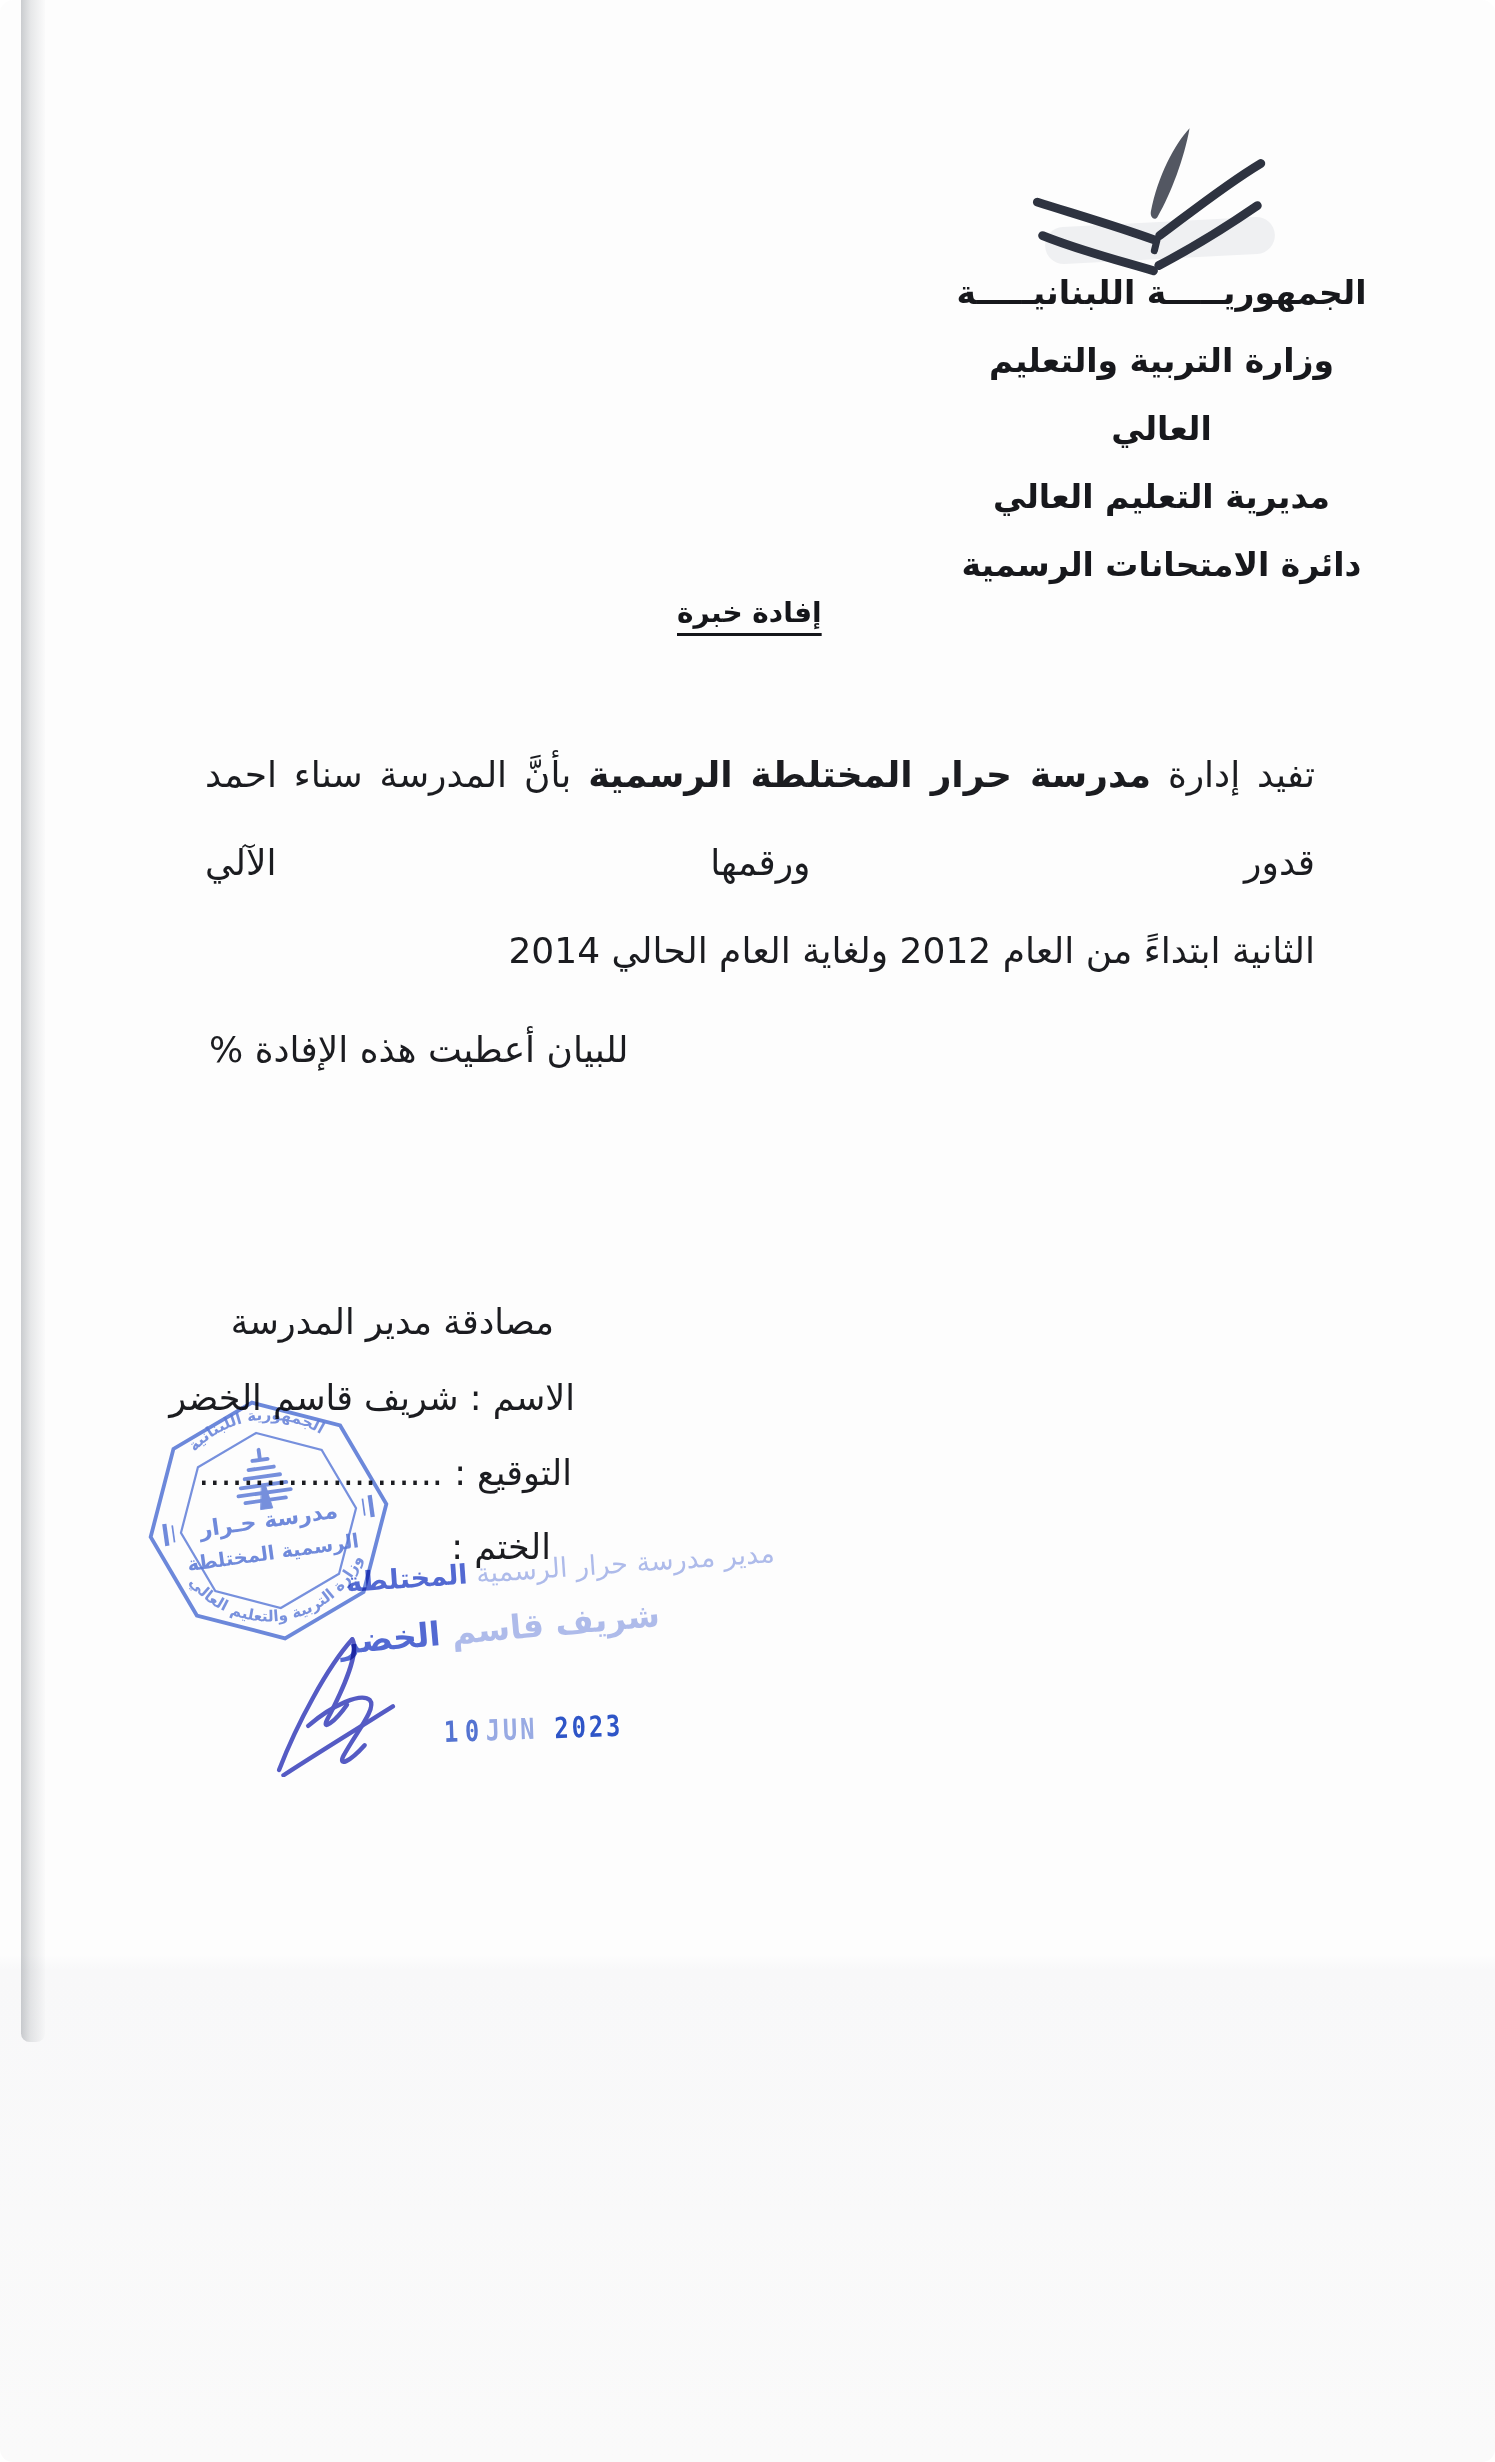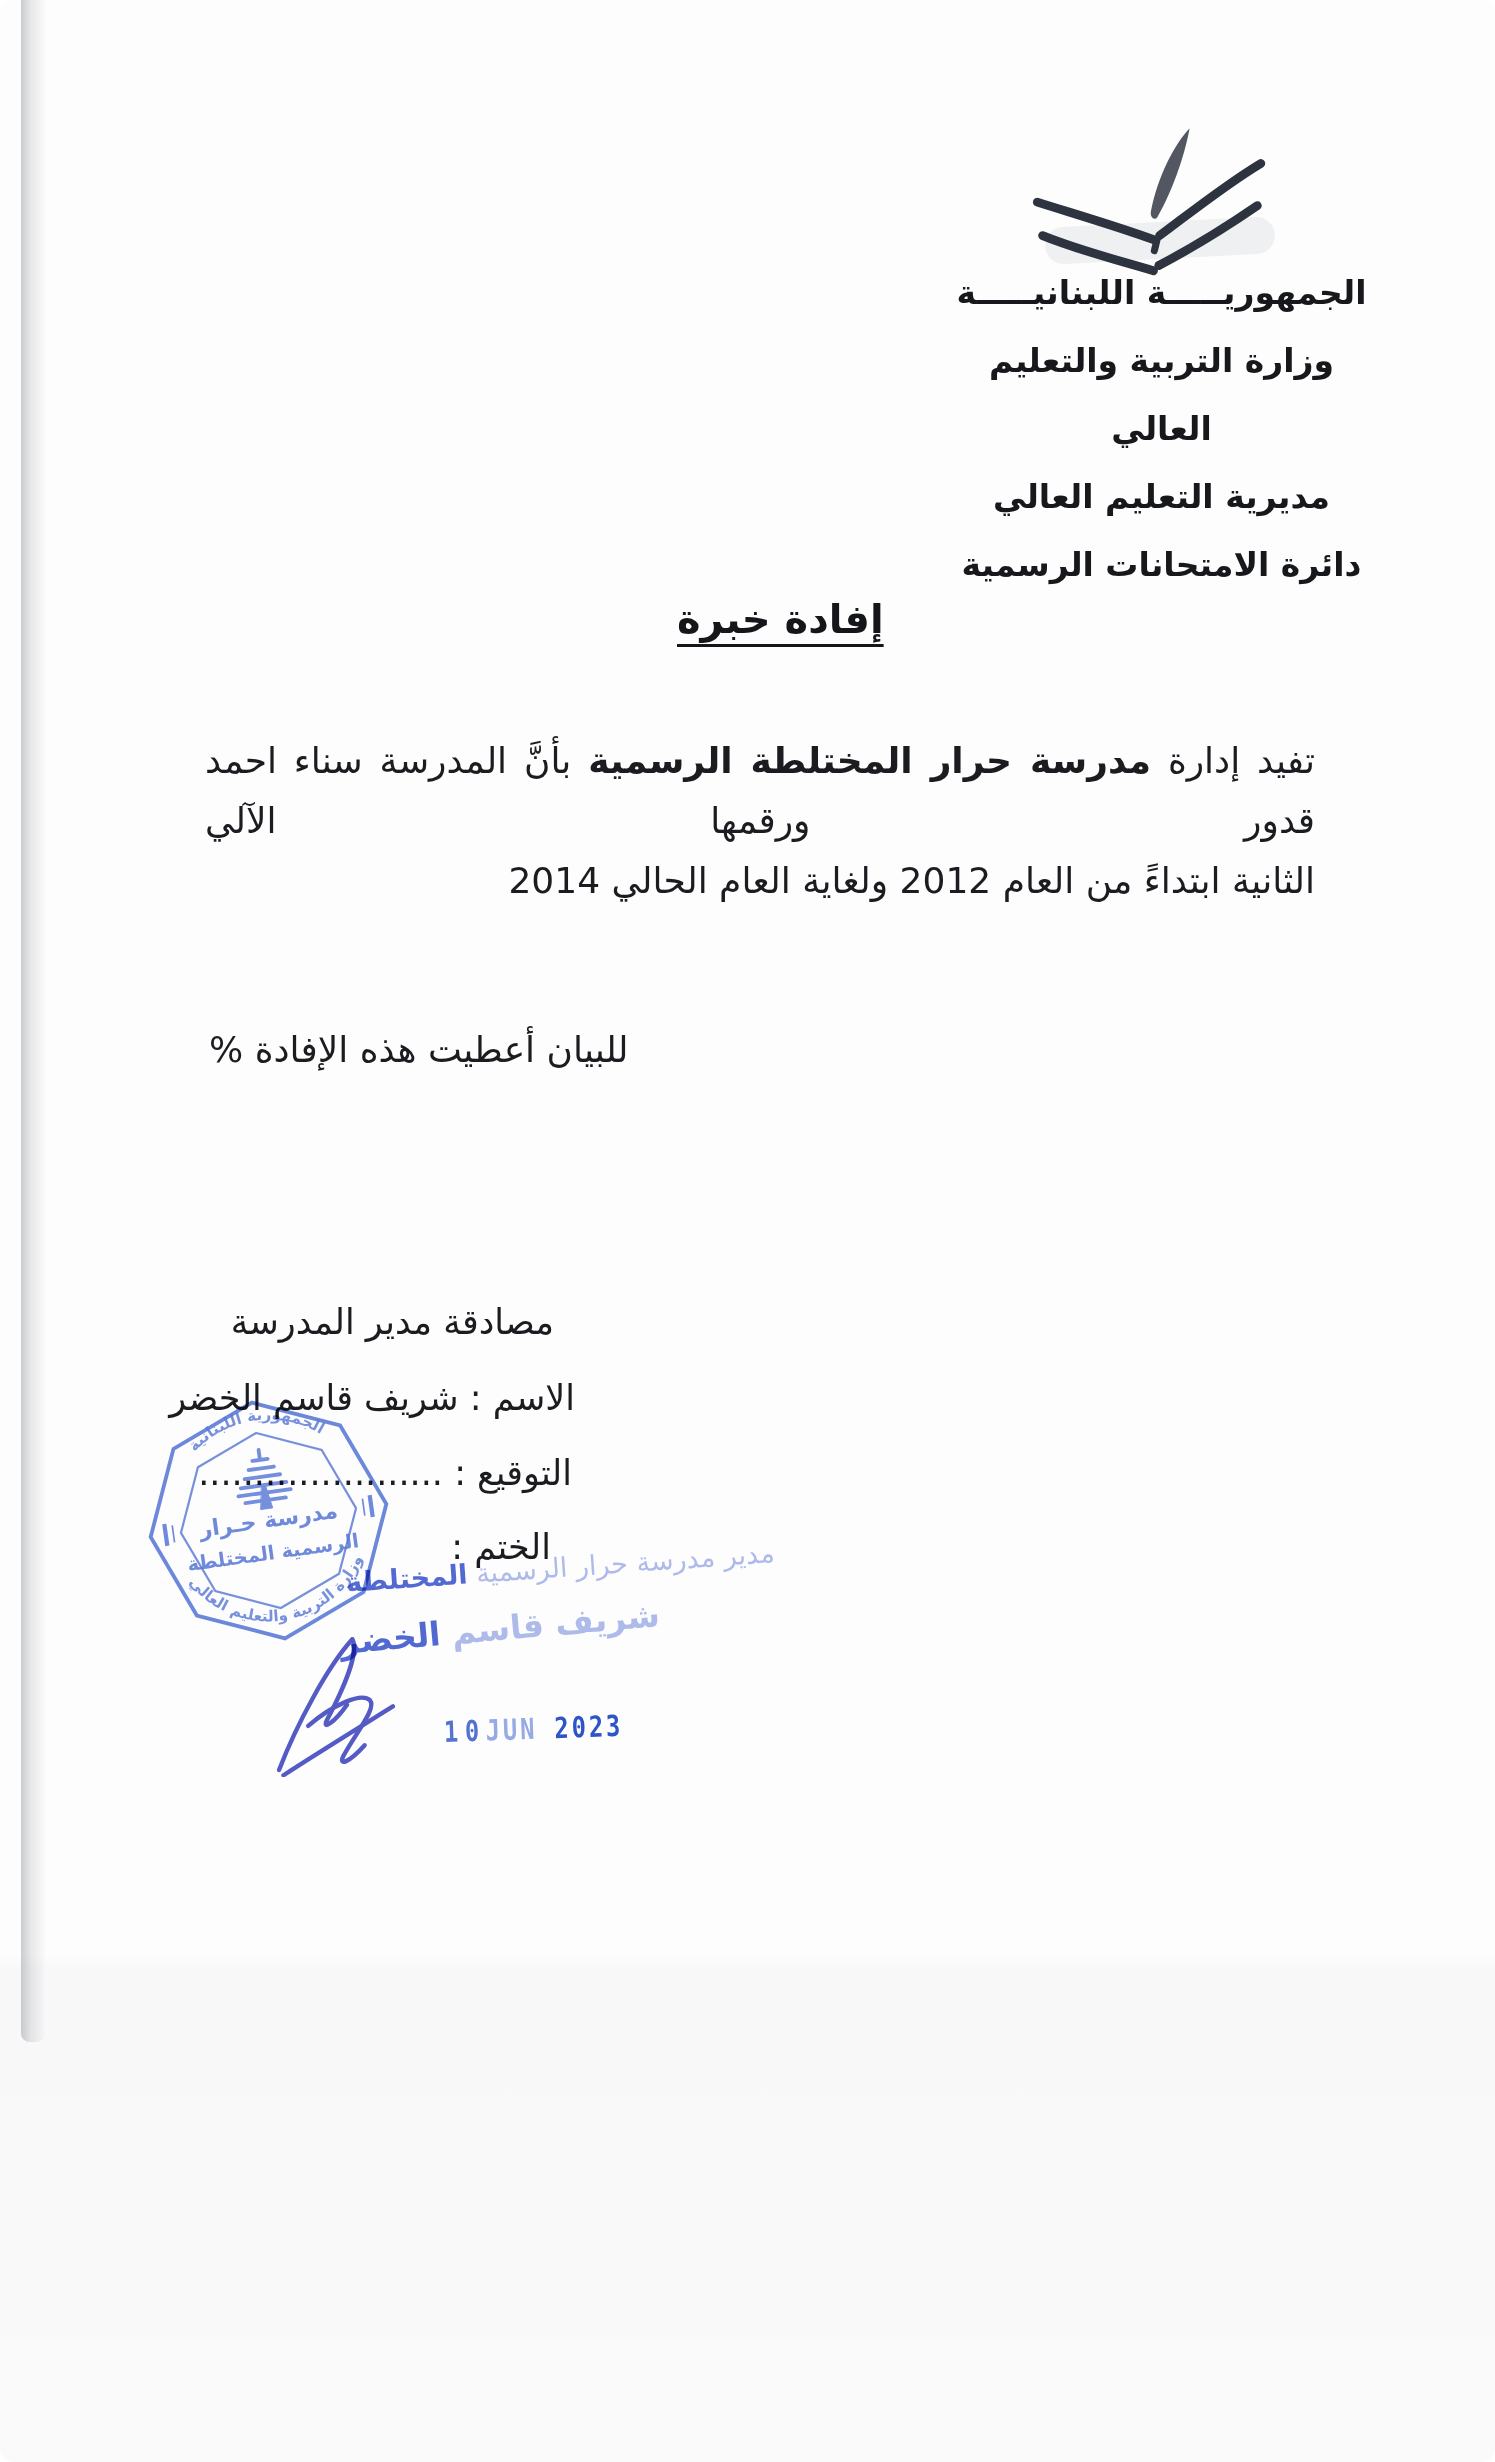--- a/index.html
+++ b/index.html
@@ -26,26 +26,26 @@
   .logo-smudge{position:absolute;left:1045px;top:222px;width:230px;height:37px;
     background:rgba(120,132,150,.10);border-radius:18.5px;transform:rotate(-3deg);}
   
   .gov-header{
     position:absolute;top:259px;right:125px;width:417px;
     text-align:center;font-weight:bold;font-size:33px;line-height:68px;
     letter-spacing:0.4px;color:#17181c;
   }
   .doc-title{
     position:absolute;left:677px;top:596px;
-    font-size:40px;font-weight:bold;letter-spacing:0.9px;color:#15161a;
+    font-size:28px;font-weight:bold;letter-spacing:0.9px;color:#15161a;
     text-decoration:underline;text-decoration-thickness:3.1px;text-underline-offset:10.6px;
   }
   .body-par{
     position:absolute;top:731px;right:180px;width:1110px;
-    font-size:36px;line-height:60px;color:#1b1c20;text-align:right;
+    font-size:36px;line-height:88px;color:#1b1c20;text-align:right;
   }
   .body-par .just{text-align:justify;text-align-last:justify;}
   .body-par b{font-weight:bold;}
   .statement{position:absolute;left:209px;top:1029px;font-size:36px;color:#1b1c20;white-space:nowrap;}
   .cert-line{position:absolute;font-size:35px;color:#1b1c20;white-space:nowrap;margin-top:48px;}
   .cert-1{right:941px;top:1254px;}
   .cert-2{right:920px;top:1330px;}
   .cert-3{right:923px;top:1405px;}
   .cert-4{right:944px;top:1479px;}
   .dots{letter-spacing:0.9px;}

